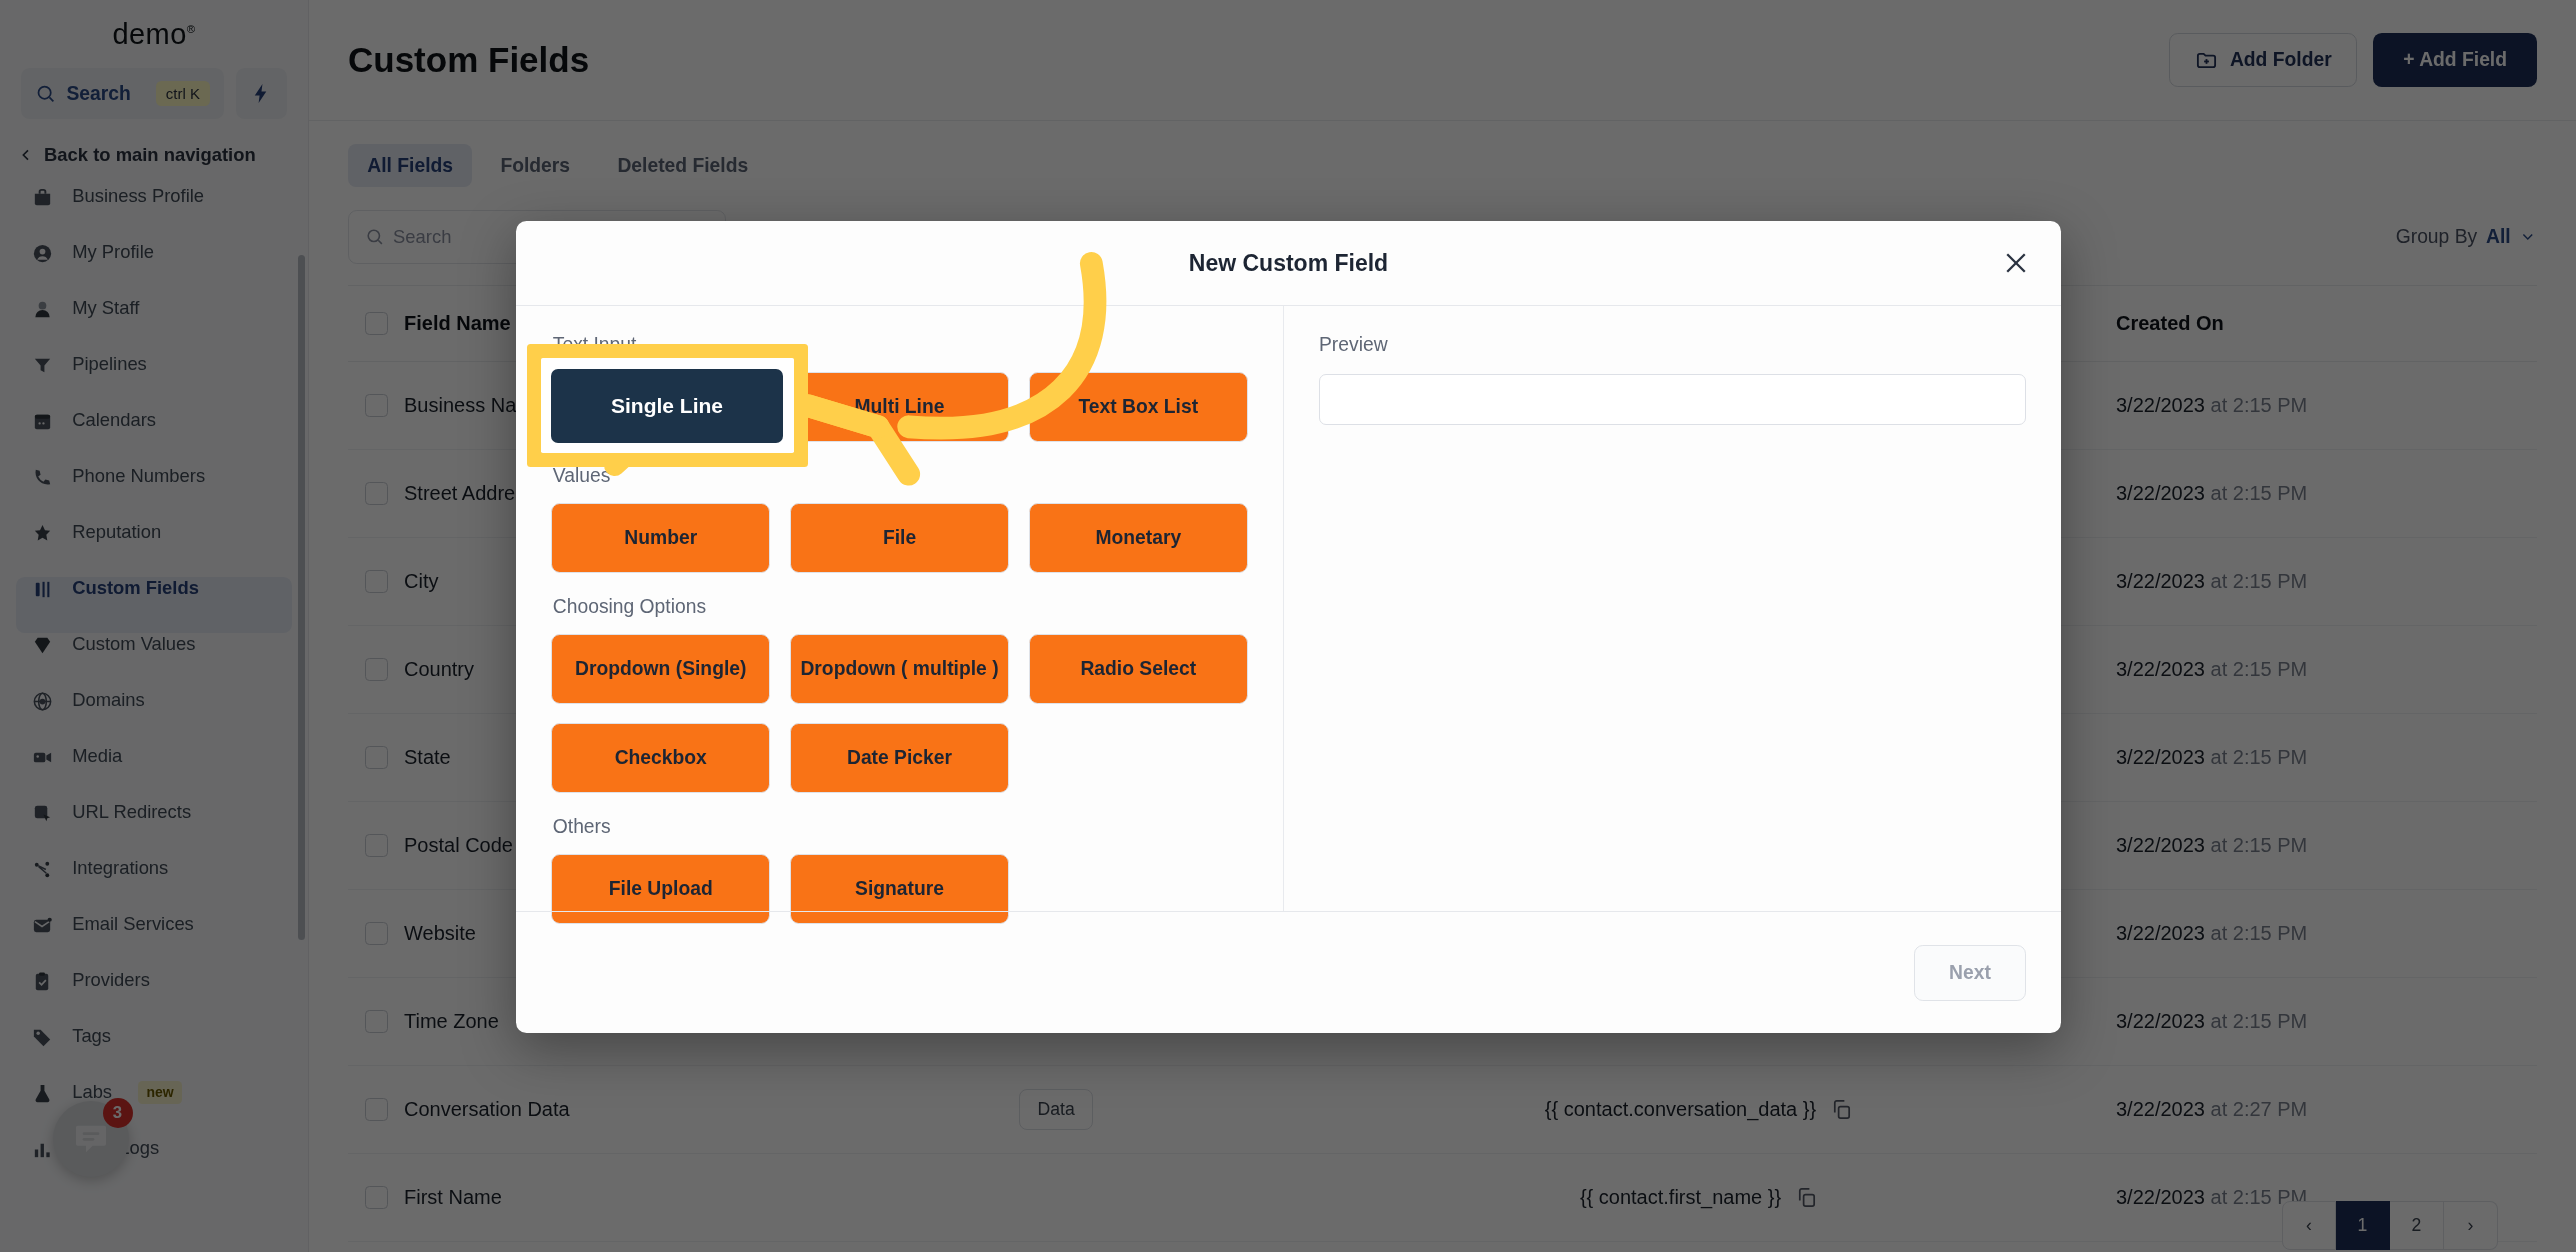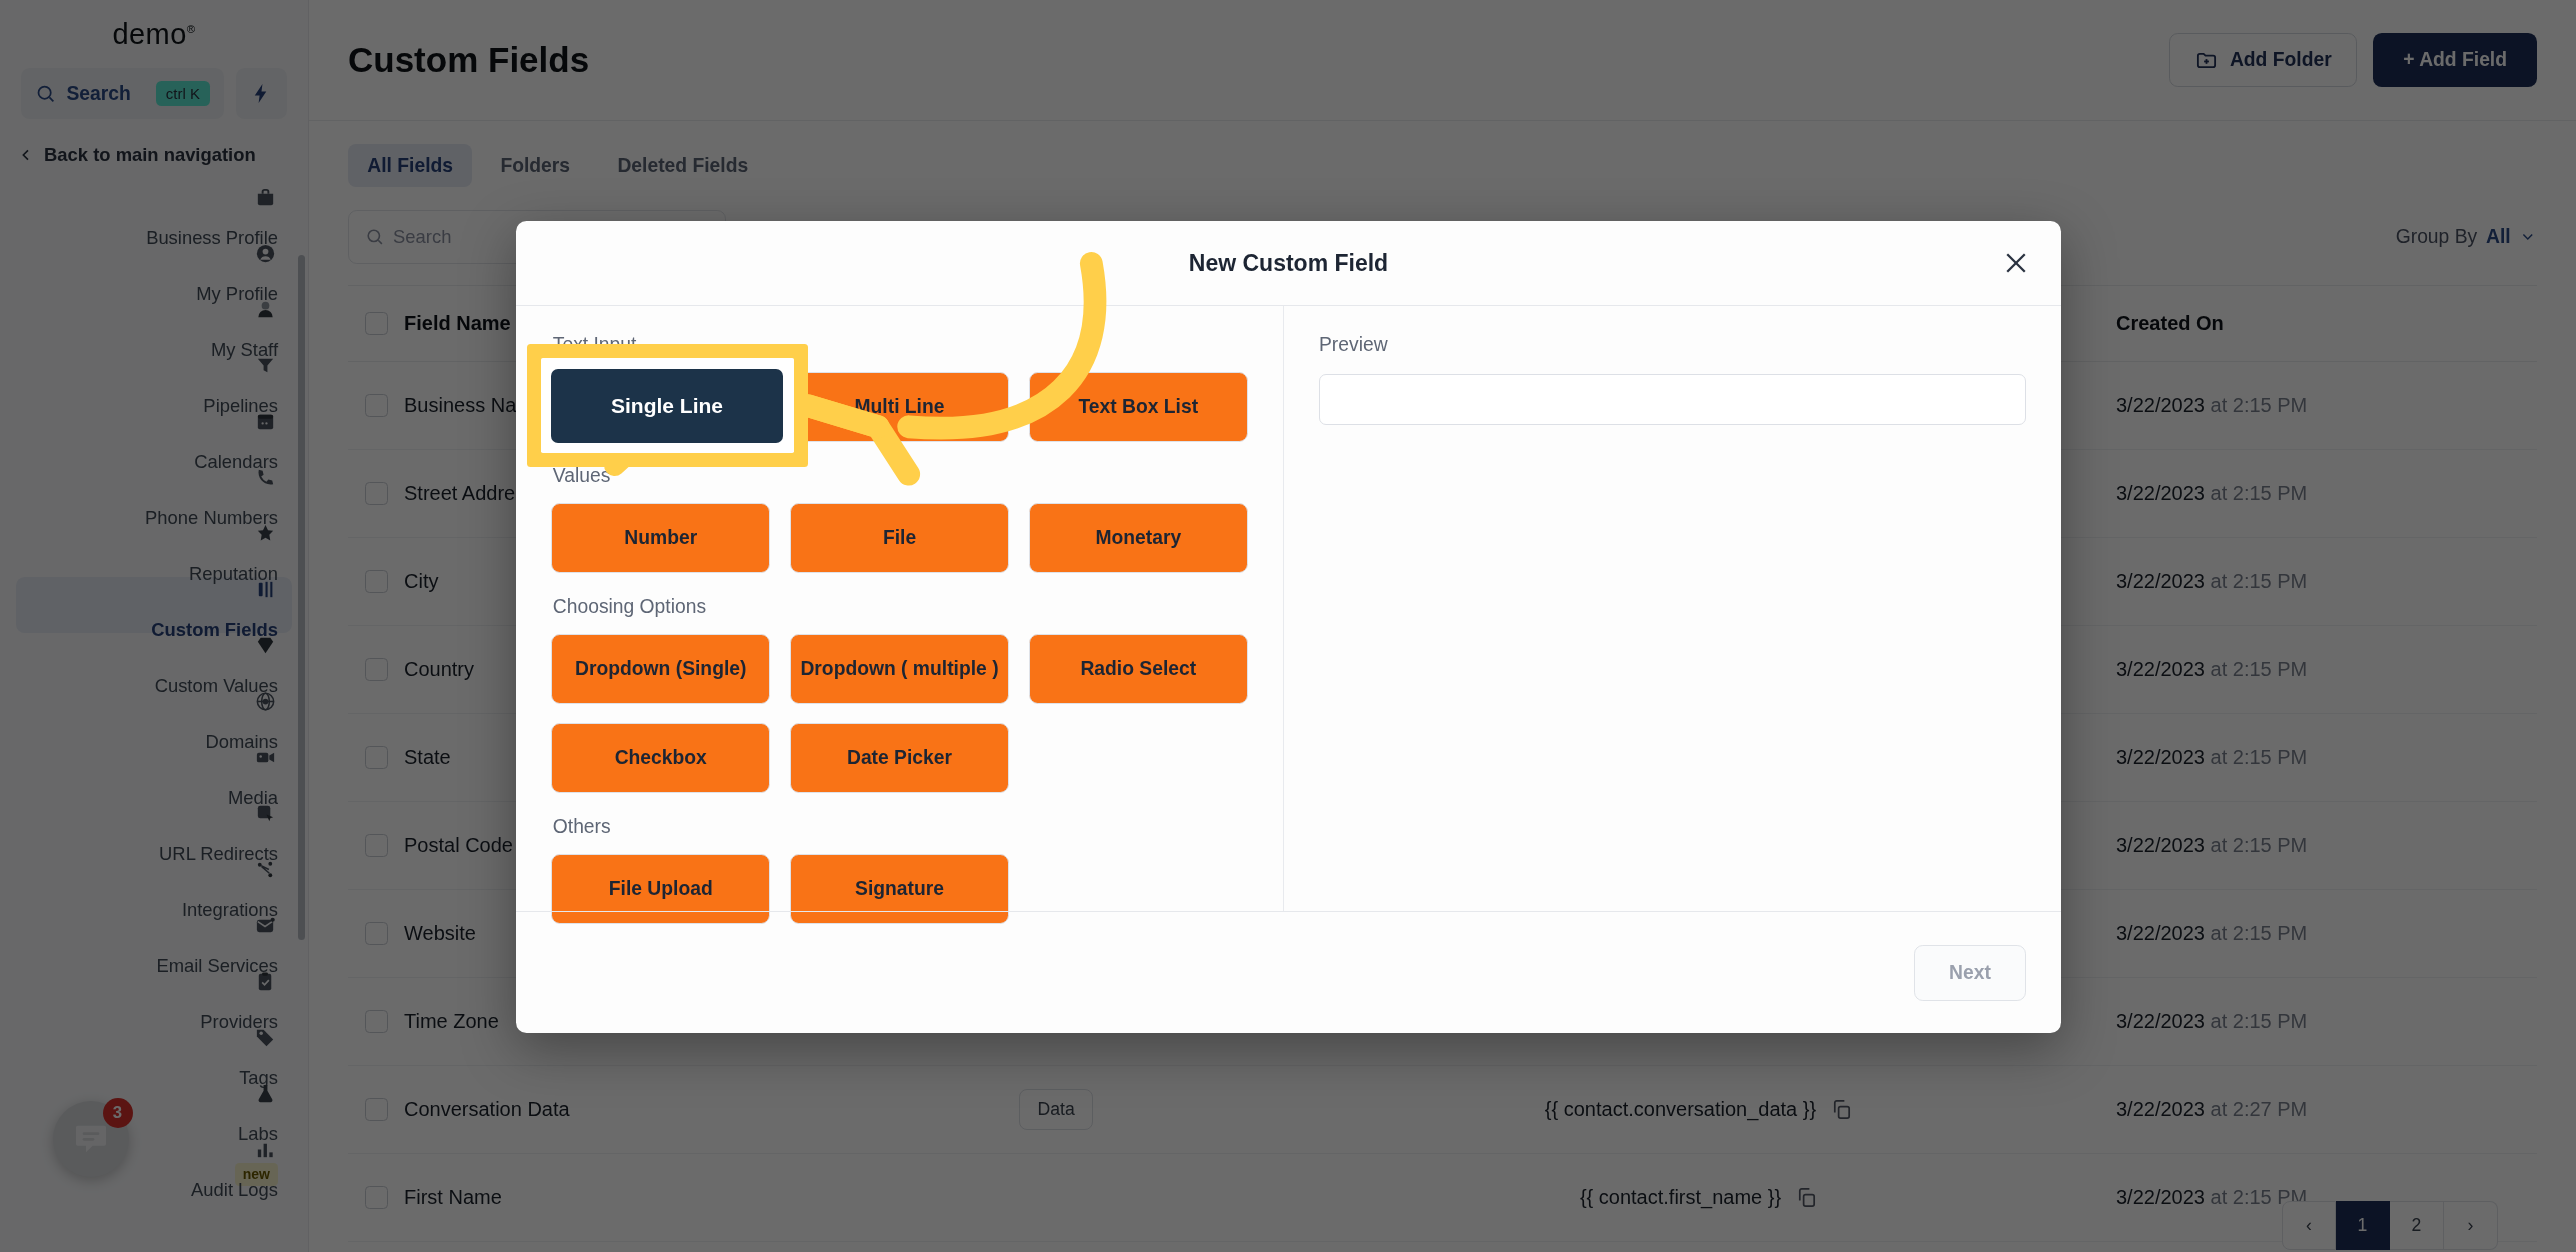--- a/index.html
+++ b/index.html
@@ -28,38 +28,38 @@
   }
   .brand-text sup { font-size: 11.4px; vertical-align: super; }
 
   .search-row { display: flex; gap: 12.3px; padding: 0 21px; align-items: center; }
   .search-box {
     flex: 1; height: 51px; background: #eceef2; border-radius: 8.8px;
     display: flex; align-items: center; padding: 0 14px; gap: 10.5px;
   }
   .search-box .lbl { color: #2b4a87; font-size: 19.3px; font-weight: 600; }
   .kbd {
-    margin-left: auto; background: #5eead4; color: #2c3340;
+    margin-left: auto; background: #fef9c3; color: #2c3340;
     font-size: 15px; padding: 4.4px 9.7px; border-radius: 5.3px;
   }
   .bolt-box {
     width: 51px; height: 51px; background: #eceef2; border-radius: 8.8px;
     display: flex; align-items: center; justify-content: center;
   }
 
   .back-row {
     display: flex; align-items: center; gap: 10.5px;
     padding: 24.6px 21px 14px 17.6px; color: #2b3340; font-size: 18.4px; font-weight: 600;
   }
 
   .nav { padding: 5.3px 16px 0 16px; }
   .nav-item {
-    display: flex; align-items: flex-end; gap: 17.6px;
+    display: flex; align-items: flex-start; gap: 17.6px;
     height: 56px; padding: 0 14px; border-radius: 8.8px;
-    color: #414b57; font-size: 18.4px; font-weight: 500; flex-direction: column;
+    color: #414b57; font-size: 18.4px; font-weight: 500;
   }
   .nav-item.active { background: #e4e9f3; color: #27417a; font-weight: 600; }
   .nav-ico { width: 24.6px; height: 24.6px; flex: 0 0 24.6px; display:flex; align-items:center; justify-content:center; }
   .nav-ico svg { width: 23px; height: 23px; }
   .nav-label { white-space: nowrap; }
   .tag-new {
     background: #f5d90a33; color: #6a5a00; font-size: 14px; font-weight: 700;
     border-radius: 4.4px; padding: 3.5px 8px; margin-left: 8.8px;
   }
 

